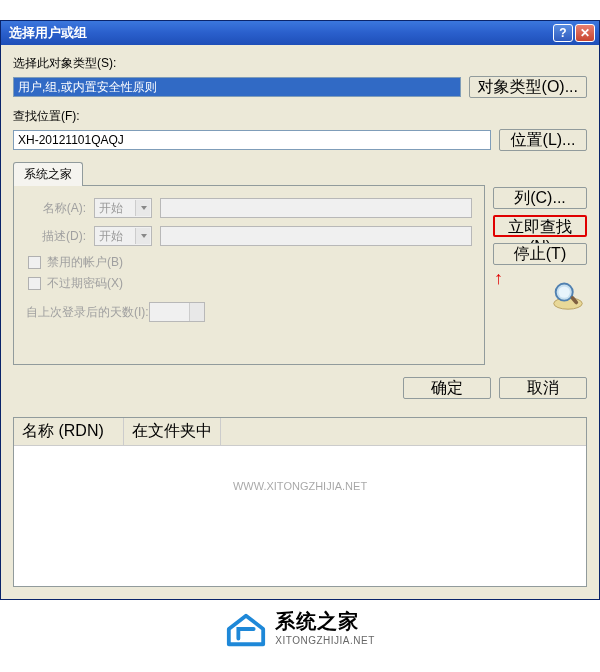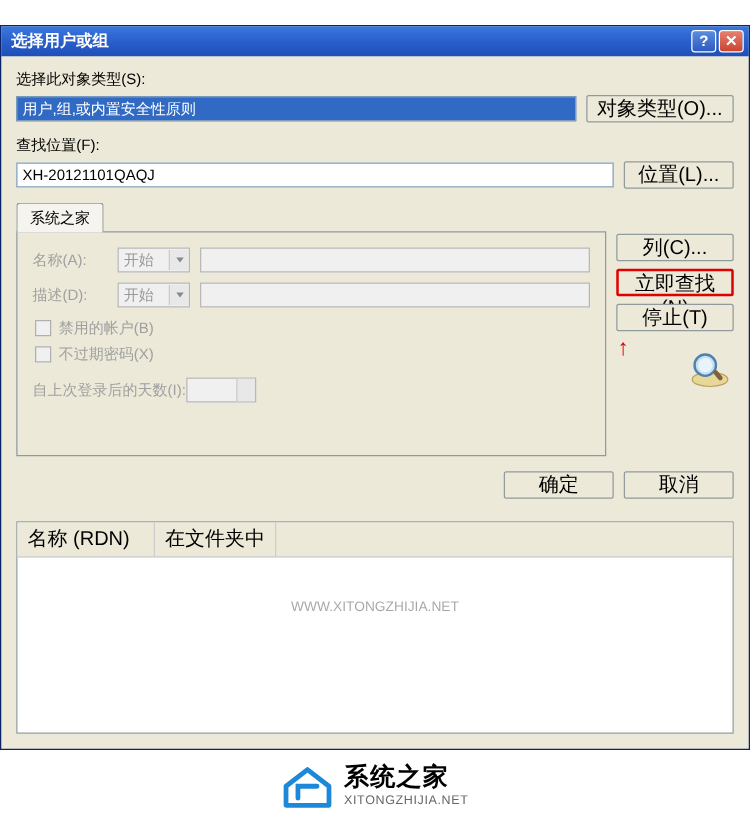--- a/index.html
+++ b/index.html
@@ -14,21 +14,21 @@
 .label-row { margin-bottom: 4px; }
 .input-row { display: flex; gap: 8px; align-items: center; margin-bottom: 10px; }
 .text-input { flex: 1; height: 20px; border: 1px solid #7F9DB9; background: #fff; padding: 2px 4px; font-family: inherit; font-size: 12px; }
 .text-input.sel { background: #316AC5; color: #fff; }
 .btn { min-width: 88px; height: 22px; background: #ECE9D8; border: 1px solid #919B9C; border-radius: 2px; font-family: inherit; font-size: 16px; padding: 0 8px; cursor: pointer; }
 .tab-area { display: flex; gap: 8px; align-items: flex-start; }
 .tab-panel { flex: 1; }
 .tab-header { display: flex; }
 .tab { background: #ECE9D8; border: 1px solid #919B9C; border-bottom: none; padding: 3px 10px; border-radius: 3px 3px 0 0; position: relative; top: 1px; background: #F5F4EF; }
 .tab-content { border: 1px solid #919B9C; background: #ECE9D8; padding: 12px; min-height: 180px; }
-.form-row { display: flex; align-items: center; gap: 8px; margin-bottom: 8px; color: #A0A0A0; }
+.form-row { display: flex; align-items: center; gap: 8px; margin-bottom: 8px; color: #A0A0A0; text-align: right; }
 .form-row .fl { width: 60px; }
 .combo { width: 58px; height: 20px; border: 1px solid #B8B8B8; background: #F0F0F0; display: flex; align-items: center; padding: 0 14px 0 4px; position: relative; color: #999; }
 .combo::after { content: ""; position: absolute; right: 1px; top: 1px; width: 14px; height: 16px; background: #E8E8E8; border-left: 1px solid #ccc; }
 .combo .caret { position: absolute; right: 4px; top: 7px; border-left: 3px solid transparent; border-right: 3px solid transparent; border-top: 4px solid #888; z-index: 2; }
 .finput { flex: 1; height: 20px; border: 1px solid #B8B8B8; background: #F0F0F0; }
 .chk-row { display: flex; align-items: center; gap: 6px; margin-bottom: 4px; color: #A0A0A0; margin-left: 2px; }
 .chk { width: 13px; height: 13px; border: 1px solid #B0B0B0; background: #F0F0F0; }
 .days-row { display: flex; align-items: center; gap: 0; margin-top: 10px; color: #A0A0A0; }
 .spin { width: 56px; height: 20px; border: 1px solid #B8B8B8; background: #F0F0F0; position: relative; }
 .spin::after { content: ""; position: absolute; right: 0; top: 0; width: 14px; height: 100%; background: #E8E8E8; border-left: 1px solid #ccc; }

